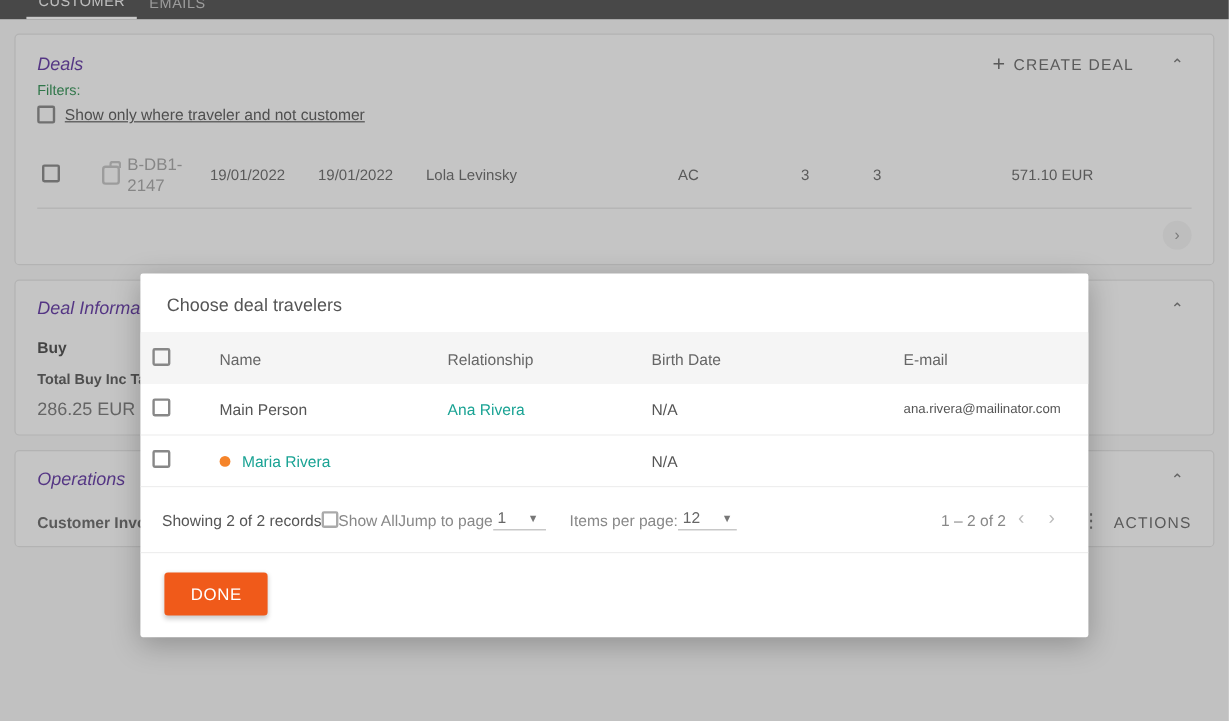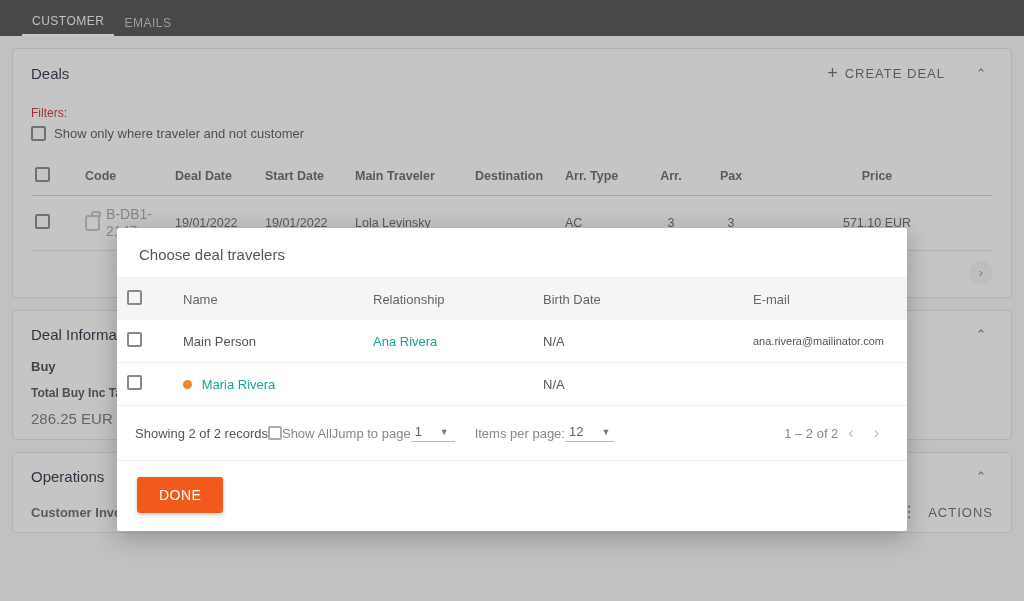--- a/index.html
+++ b/index.html
@@ -1,35 +1,35 @@
 <!DOCTYPE html>
 <html><head>
 <meta charset="utf-8">
 <style>
   * { box-sizing: border-box; margin: 0; padding: 0; }
   html, body { width: 1024px; height: 601px; overflow: hidden; font-family: Arial, Helvetica, sans-serif; font-size: 13px; color: #333; }
   body { background: #f3f3f3; position: relative; }
 
   
-  .topbar { height: 36px; background: #3a3a3a; display: flex; align-items: flex-end; padding-left: 22px; }
+  .topbar { height: 16px; background: #3a3a3a; display: flex; align-items: flex-end; padding-left: 22px; }
   .tab { color: #bbb; font-size: 12px; letter-spacing: 0.5px; padding: 6px 10px 6px 10px; cursor: pointer; }
   .tab.active { color: #eee; border-bottom: 2px solid #fff; }
 
   
   .page { padding: 0 12px 12px 12px; }
 
   .panel { background: #f9f9f9; border: 1px solid #ddd; border-radius: 4px; margin-top: 12px; padding: 12px 18px; position: relative; }
   .panel-header { display: flex; align-items: center; justify-content: space-between; }
-  .panel-title { font-size: 15px; color: #0f172a; }
+  .panel-title { font-size: 15px; color: #4c1d95; font-style: italic; }
   .collapse-btn { width: 24px; height: 24px; display: flex; align-items: center; justify-content: center; color: #666; cursor: pointer; }
   .create-deal { display: inline-flex; align-items: center; gap: 6px; color: #555; font-size: 13px; letter-spacing: 1px; margin-right: 24px; cursor: pointer; }
   .plus { font-size: 18px; line-height: 1; }
 
-  .filters-label { font-size: 12px; color: #b91c1c; margin-top: 21px; }
-  .filter-row { display: flex; align-items: center; gap: 8px; margin-top: 6px; font-size: 13px; color: #444; }
+  .filters-label { font-size: 12px; color: #15803d; margin-top: 3px; }
+  .filter-row { display: flex; align-items: center; gap: 8px; margin-top: 6px; font-size: 13px; color: #444; text-decoration: underline; }
 
   .chk { width: 15px; height: 15px; border: 2px solid #777; border-radius: 2px; display: inline-block; background: transparent; cursor: pointer; }
 
   
   .deals-table { margin-top: 16px; }
   .dt-head, .dt-row { display: grid; grid-template-columns: 50px 90px 90px 90px 120px 90px 80px 60px 60px 1fr; align-items: center; padding: 10px 0; font-size: 12.5px; color: #555; }
   .dt-head { font-weight: bold; border-bottom: 1px solid #ccc; }
   .dt-row { border-bottom: 1px solid #ddd; }
   .dt-head > div, .dt-row > div { padding: 0 4px; }
   .center { text-align: center; }
@@ -94,32 +94,20 @@
       </div>
     </div>
 
     <div class="filters-label">Filters:</div>
     <div class="filter-row">
       <span class="chk"></span>
       <span>Show only where traveler and not customer</span>
     </div>
 
     <div class="deals-table">
-      <div class="dt-head">
-        <div><span class="chk"></span></div>
-        <div>Code</div>
-        <div>Deal Date</div>
-        <div>Start Date</div>
-        <div>Main Traveler</div>
-        <div>Destination</div>
-        <div>Arr. Type</div>
-        <div class="center">Arr.</div>
-        <div class="center">Pax</div>
-        <div class="center">Price</div>
-      </div>
       <div class="dt-row">
         <div><span class="chk"></span></div>
         <div style="display:flex;align-items:center;gap:6px;">
           <span class="suitcase"></span>
           <span style="color:#999;font-size:14px;line-height:1.2;">B-DB1-2147</span>
         </div>
         <div>19/01/2022</div>
         <div>19/01/2022</div>
         <div>Lola Levinsky</div>
         <div></div>

